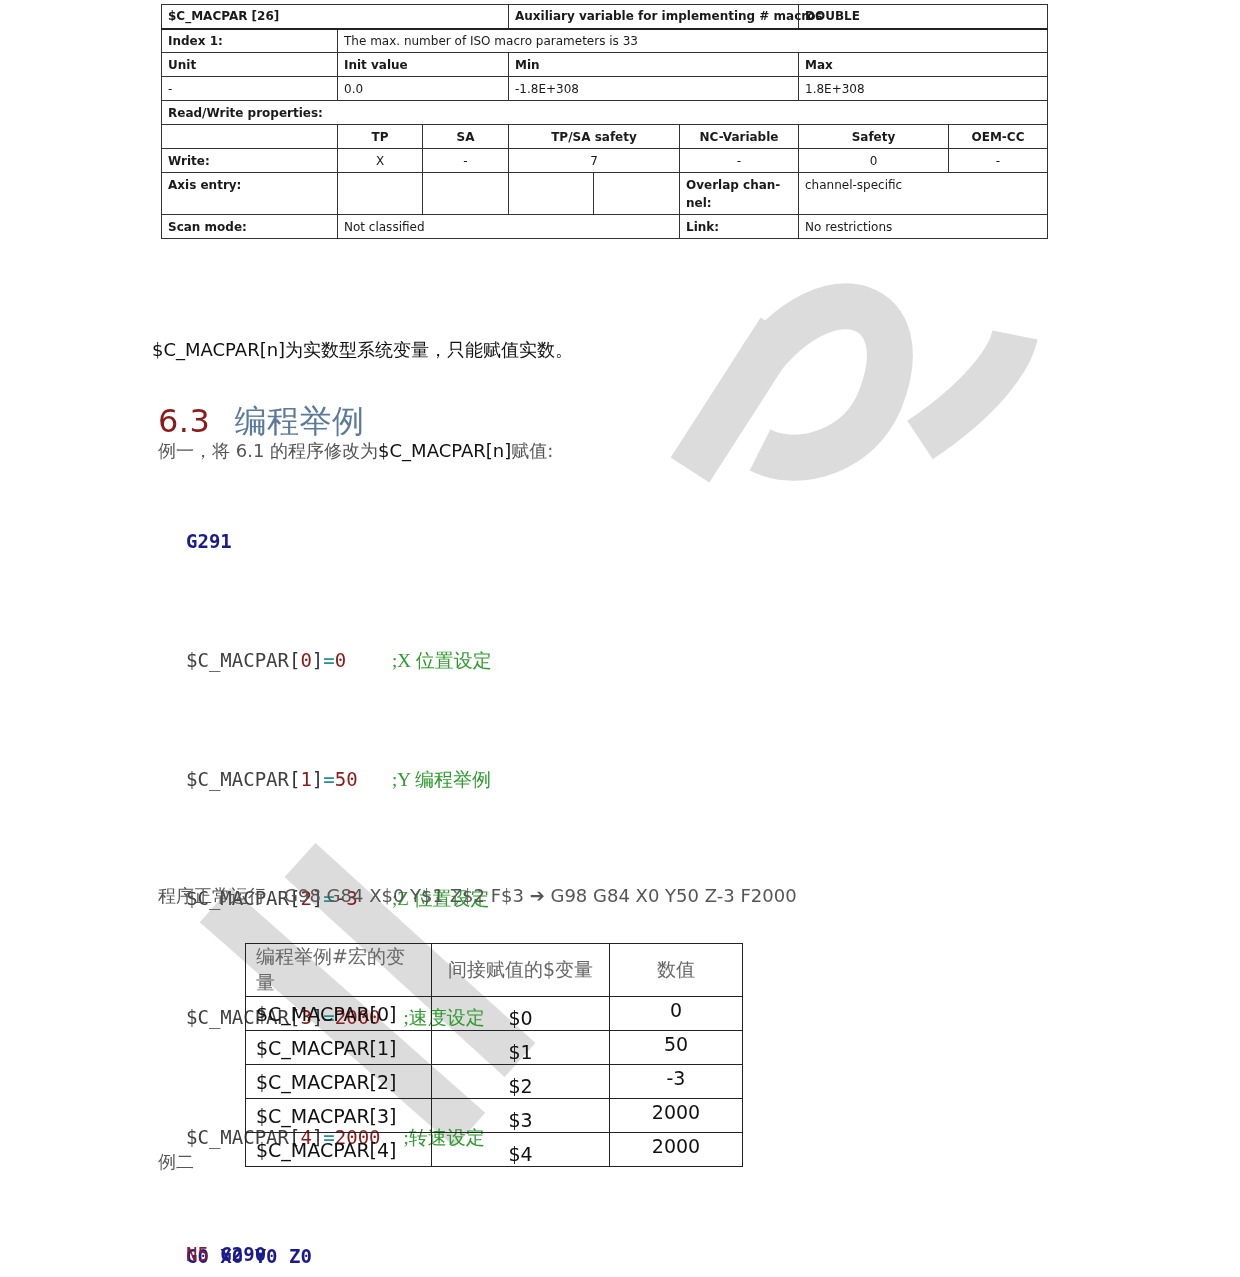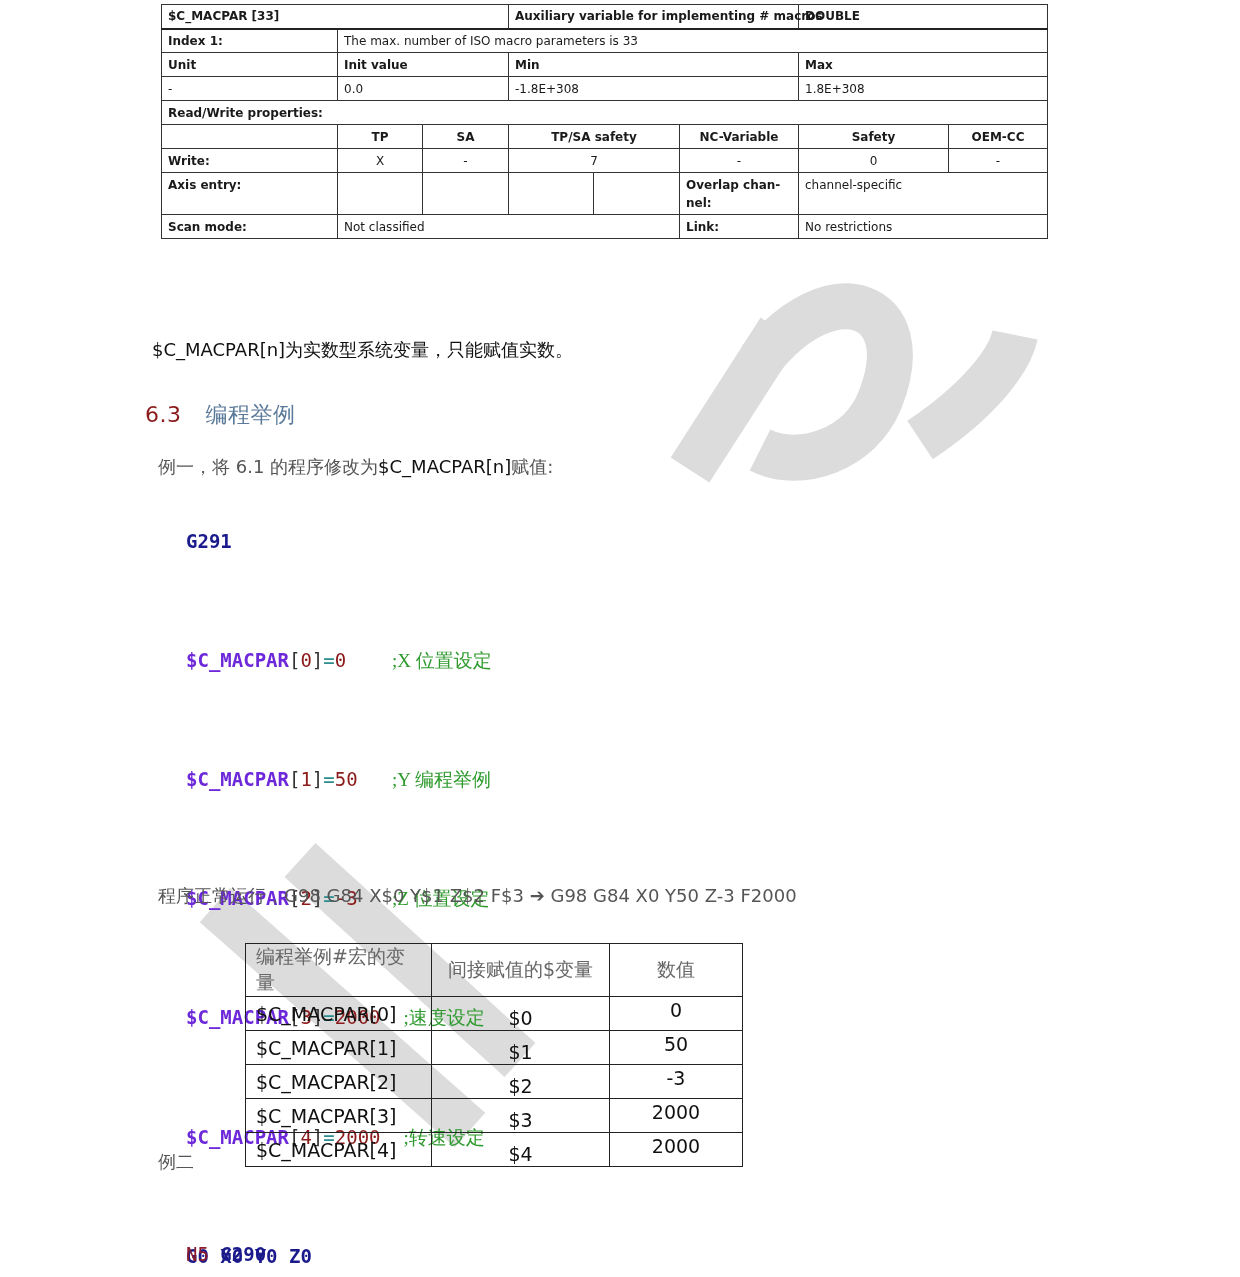--- a/index.html
+++ b/index.html
@@ -19,30 +19,30 @@
   .param-table .b { font-weight: bold; }
   .param-table .c { text-align: center; }
   .param-table tr.head td { border-bottom: 2px solid #222; }
   .param-table .desc td { height: auto; padding: 4px 6px; line-height: 24px; }
   .param-table .tall td { height: 42px; vertical-align: top; padding-top: 3px; line-height: 18px; }
   .param-table .scan td { height: 24px; }
 
   
   .p { position: absolute; z-index: 1; font-family: "DejaVu Sans", sans-serif; color: #2a2a2a; white-space: nowrap; }
   .note { left: 152px; top: 338px; font-size: 18px; color: #111; }
-  .heading { left: 145px; top: 400px; font-size: 22px; color: #5b7a99; letter-spacing: 0.5px; }
+  .heading { left: 158px; top: 400px; font-size: 32px; color: #5b7a99; letter-spacing: 0.5px; }
   .heading .num { margin-right: 24px; }
-  .intro { left: 158px; top: 439px; font-size: 18px; color: #555; margin-top: 16px; }
+  .intro { left: 158px; top: 439px; font-size: 18px; color: #555; }
   .intro .dark { color: #111; }
 
   
   .code { position: absolute; left: 186px; z-index: 1; font-family: "DejaVu Sans Mono", "Liberation Mono", monospace; font-size: 19px; line-height: 29.8px; white-space: pre; }
   .code .line { height: 29.8px; }
   .kw { color: #1a1a8c; font-weight: bold; }
-  .var { color: #6d28d9; font-weight: bold; }
+  .var { color: #404040; }
   .num { color: #8b1a1a; }
   .op { color: #2a8c8c; }
   .cm { color: #2e9a2e; font-family: Liberation Serif, serif; }
   .brk { color: #333; }
 
   .summary { left: 158px; top: 884px; font-size: 18px; color: #555; }
 
   
   .value-table {
     position: absolute; left: 245px; top: 943px; width: 497px;
@@ -80,21 +80,21 @@
       <col style="width:85px">
       <col style="width:86px">
       <col style="width:85px">
       <col style="width:86px">
       <col style="width:119px">
       <col style="width:150px">
       <col style="width:99px">
   </colgroup>
   <tbody>
       <tr class="head">
-    <td colspan="3" class="b">$C_MACPAR [33]</td>
+    <td colspan="3" class="b">$C_MACPAR [26]</td>
     <td colspan="3" class="b">Auxiliary variable for implementing # macros</td>
     <td colspan="2" class="b">DOUBLE</td>
   </tr>
   <tr>
     <td colspan="1" class="b">Index 1:</td>
     <td colspan="7">The max. number of ISO macro parameters is 33</td>
   </tr>
   <tr>
     <td class="b">Unit</td>
     <td colspan="2" class="b">Init value</td>

